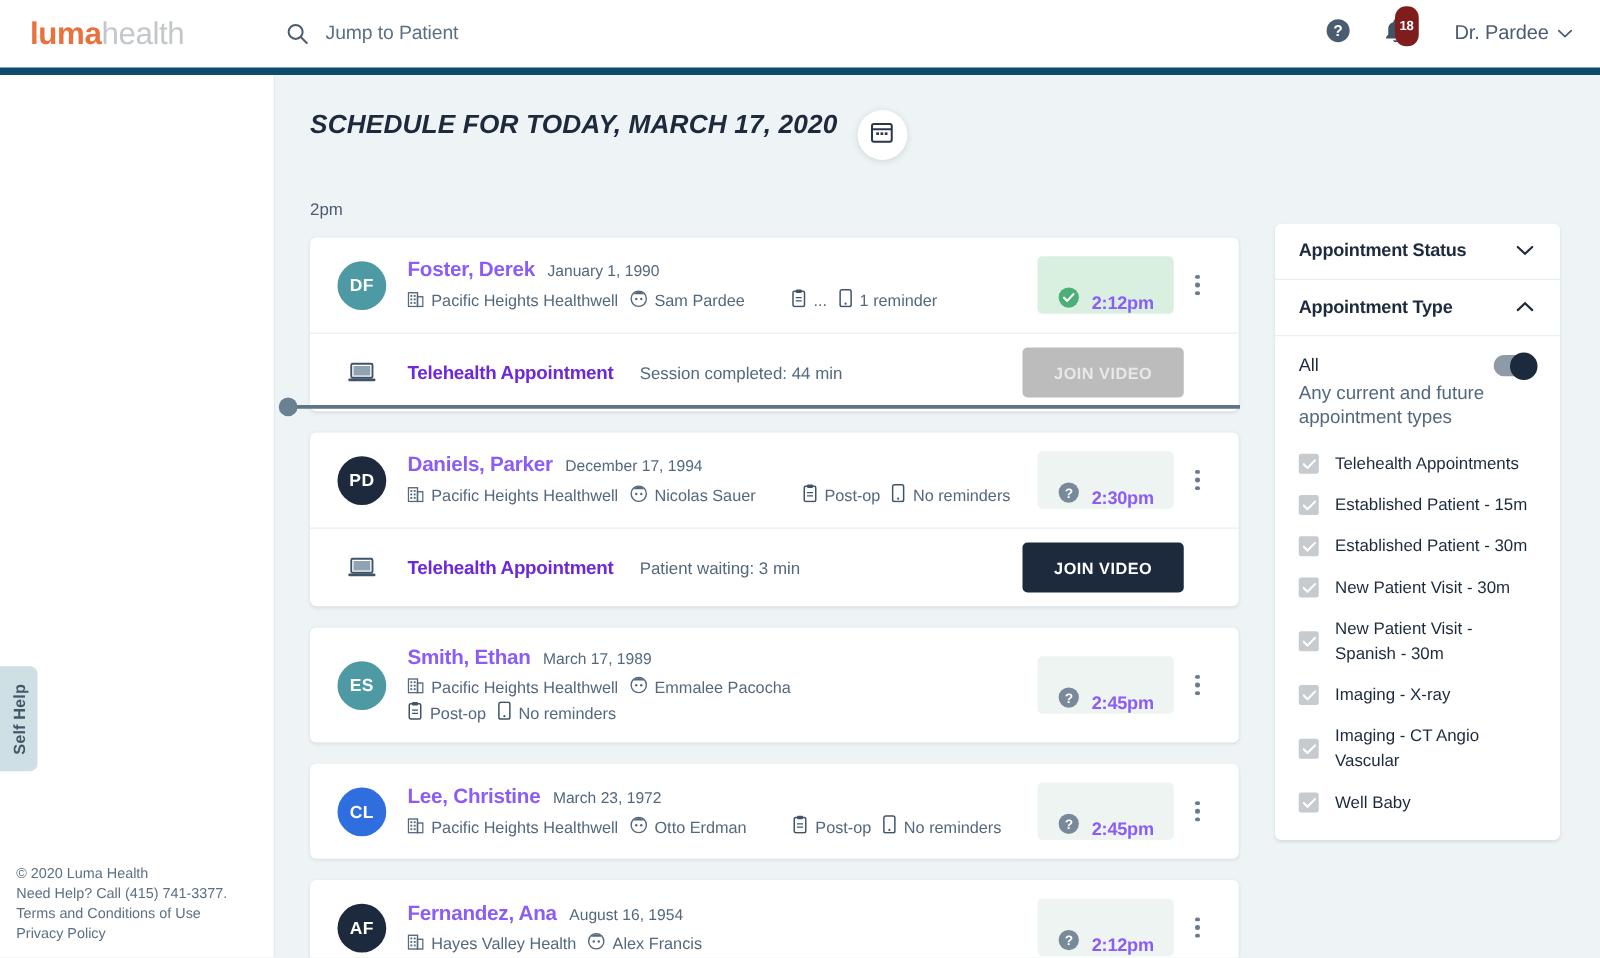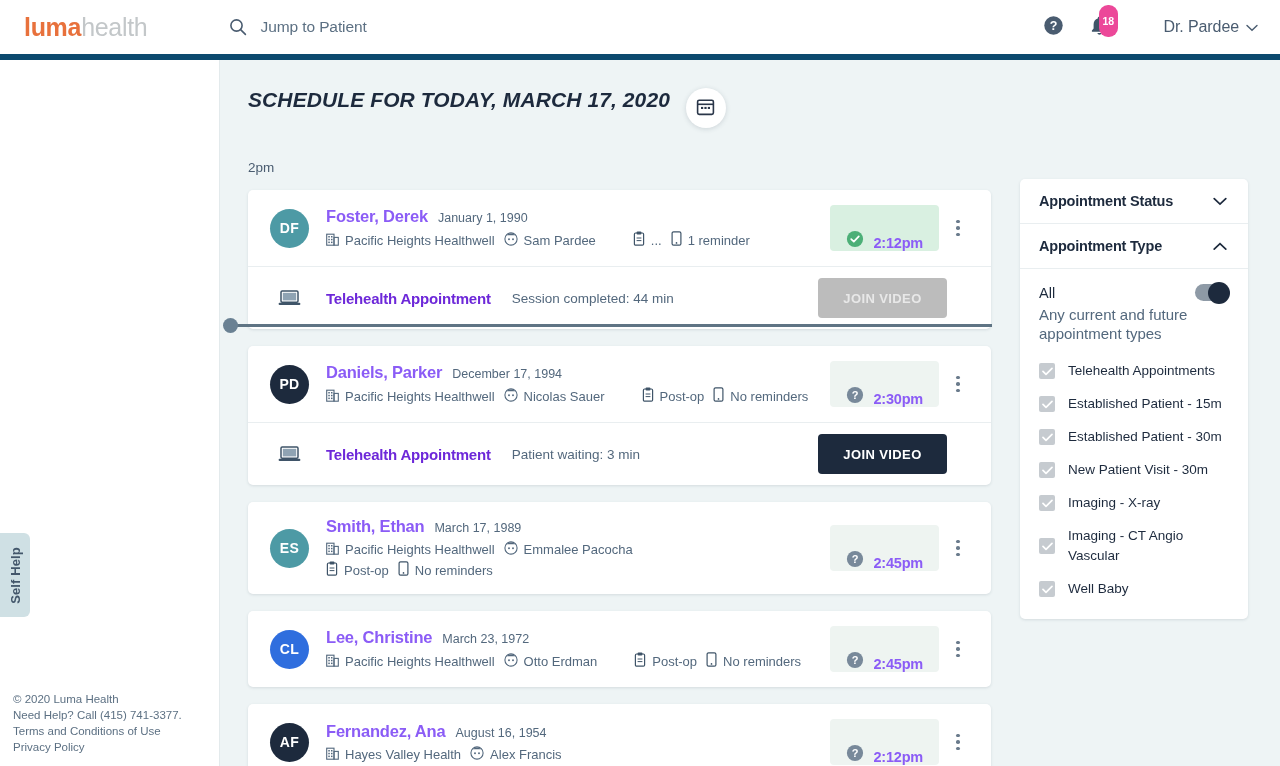--- a/index.html
+++ b/index.html
@@ -28,27 +28,27 @@
     font-size: 15.5px; color: #5c7083; width: 300px; letter-spacing: -0.1px;
   }
   .search-input::placeholder { color: #5c7083; opacity: 1; }
   .top-right {
     margin-left: auto; margin-right: 22px;
     display: flex; align-items: center; gap: 24px;
   }
   .icon-btn { position: relative; width: 22px; height: 22px; display: flex; align-items: center; justify-content: center; cursor: pointer; }
   .badge {
     position: absolute; top: -11px; left: 10px;
-    background: #ec4899; color: #fff; font-size: 10.5px; font-weight: 700;
+    background: #7f1d1d; color: #fff; font-size: 10.5px; font-weight: 700;
     min-width: 19px; height: 17px; border-radius: 9px;
     display: flex; align-items: center; justify-content: center;
     padding: 16px 4px; letter-spacing: -0.1px;
   }
   .user-menu {
-    display: flex; align-items: center; gap: 7px; margin-left: 29px;
+    display: flex; align-items: center; gap: 7px; margin-left: 12px;
     color: #4a5c70; font-size: 16px; cursor: pointer; letter-spacing: -0.1px;
   }
 
   
   .sidebar {
     position: absolute; top: 60px; left: 0; width: 220px; height: 706px;
     background: #ffffff; border-right: 1px solid #e3eaec; z-index: 10;
   }
   .nav-item {
     position: relative; display: flex; align-items: center; gap: 17px;
@@ -692,28 +692,36 @@
                 </svg>
               </span>
             <span class="chk-label">New Patient Visit - 30m</span>
           </div>
           <div class="chk-row">
             <span class="chk">
                 <svg width="11" height="9" viewBox="0 0 11 9">
                   <path d="M1 4.4 L4 7.4 L10 1.3" fill="none" stroke="#fff" stroke-width="1.7" stroke-linecap="round" stroke-linejoin="round"></path>
                 </svg>
               </span>
-            <span class="chk-label">Imaging - X-ray</span>
+            <span class="chk-label" style="max-width:155px">New Patient Visit - Spanish - 30m</span>
           </div>
           <div class="chk-row">
             <span class="chk">
                 <svg width="11" height="9" viewBox="0 0 11 9">
                   <path d="M1 4.4 L4 7.4 L10 1.3" fill="none" stroke="#fff" stroke-width="1.7" stroke-linecap="round" stroke-linejoin="round"></path>
                 </svg>
               </span>
+            <span class="chk-label">Imaging - X-ray</span>
+          </div>
+          <div class="chk-row">
+            <span class="chk">
+                <svg width="11" height="9" viewBox="0 0 11 9">
+                  <path d="M1 4.4 L4 7.4 L10 1.3" fill="none" stroke="#fff" stroke-width="1.7" stroke-linecap="round" stroke-linejoin="round"></path>
+                </svg>
+              </span>
             <span class="chk-label" style="max-width:140px">Imaging - CT Angio Vascular</span>
           </div>
           <div class="chk-row" style="margin-bottom:0">
             <span class="chk">
                 <svg width="11" height="9" viewBox="0 0 11 9">
                   <path d="M1 4.4 L4 7.4 L10 1.3" fill="none" stroke="#fff" stroke-width="1.7" stroke-linecap="round" stroke-linejoin="round"></path>
                 </svg>
               </span>
             <span class="chk-label">Well Baby</span>
           </div>

